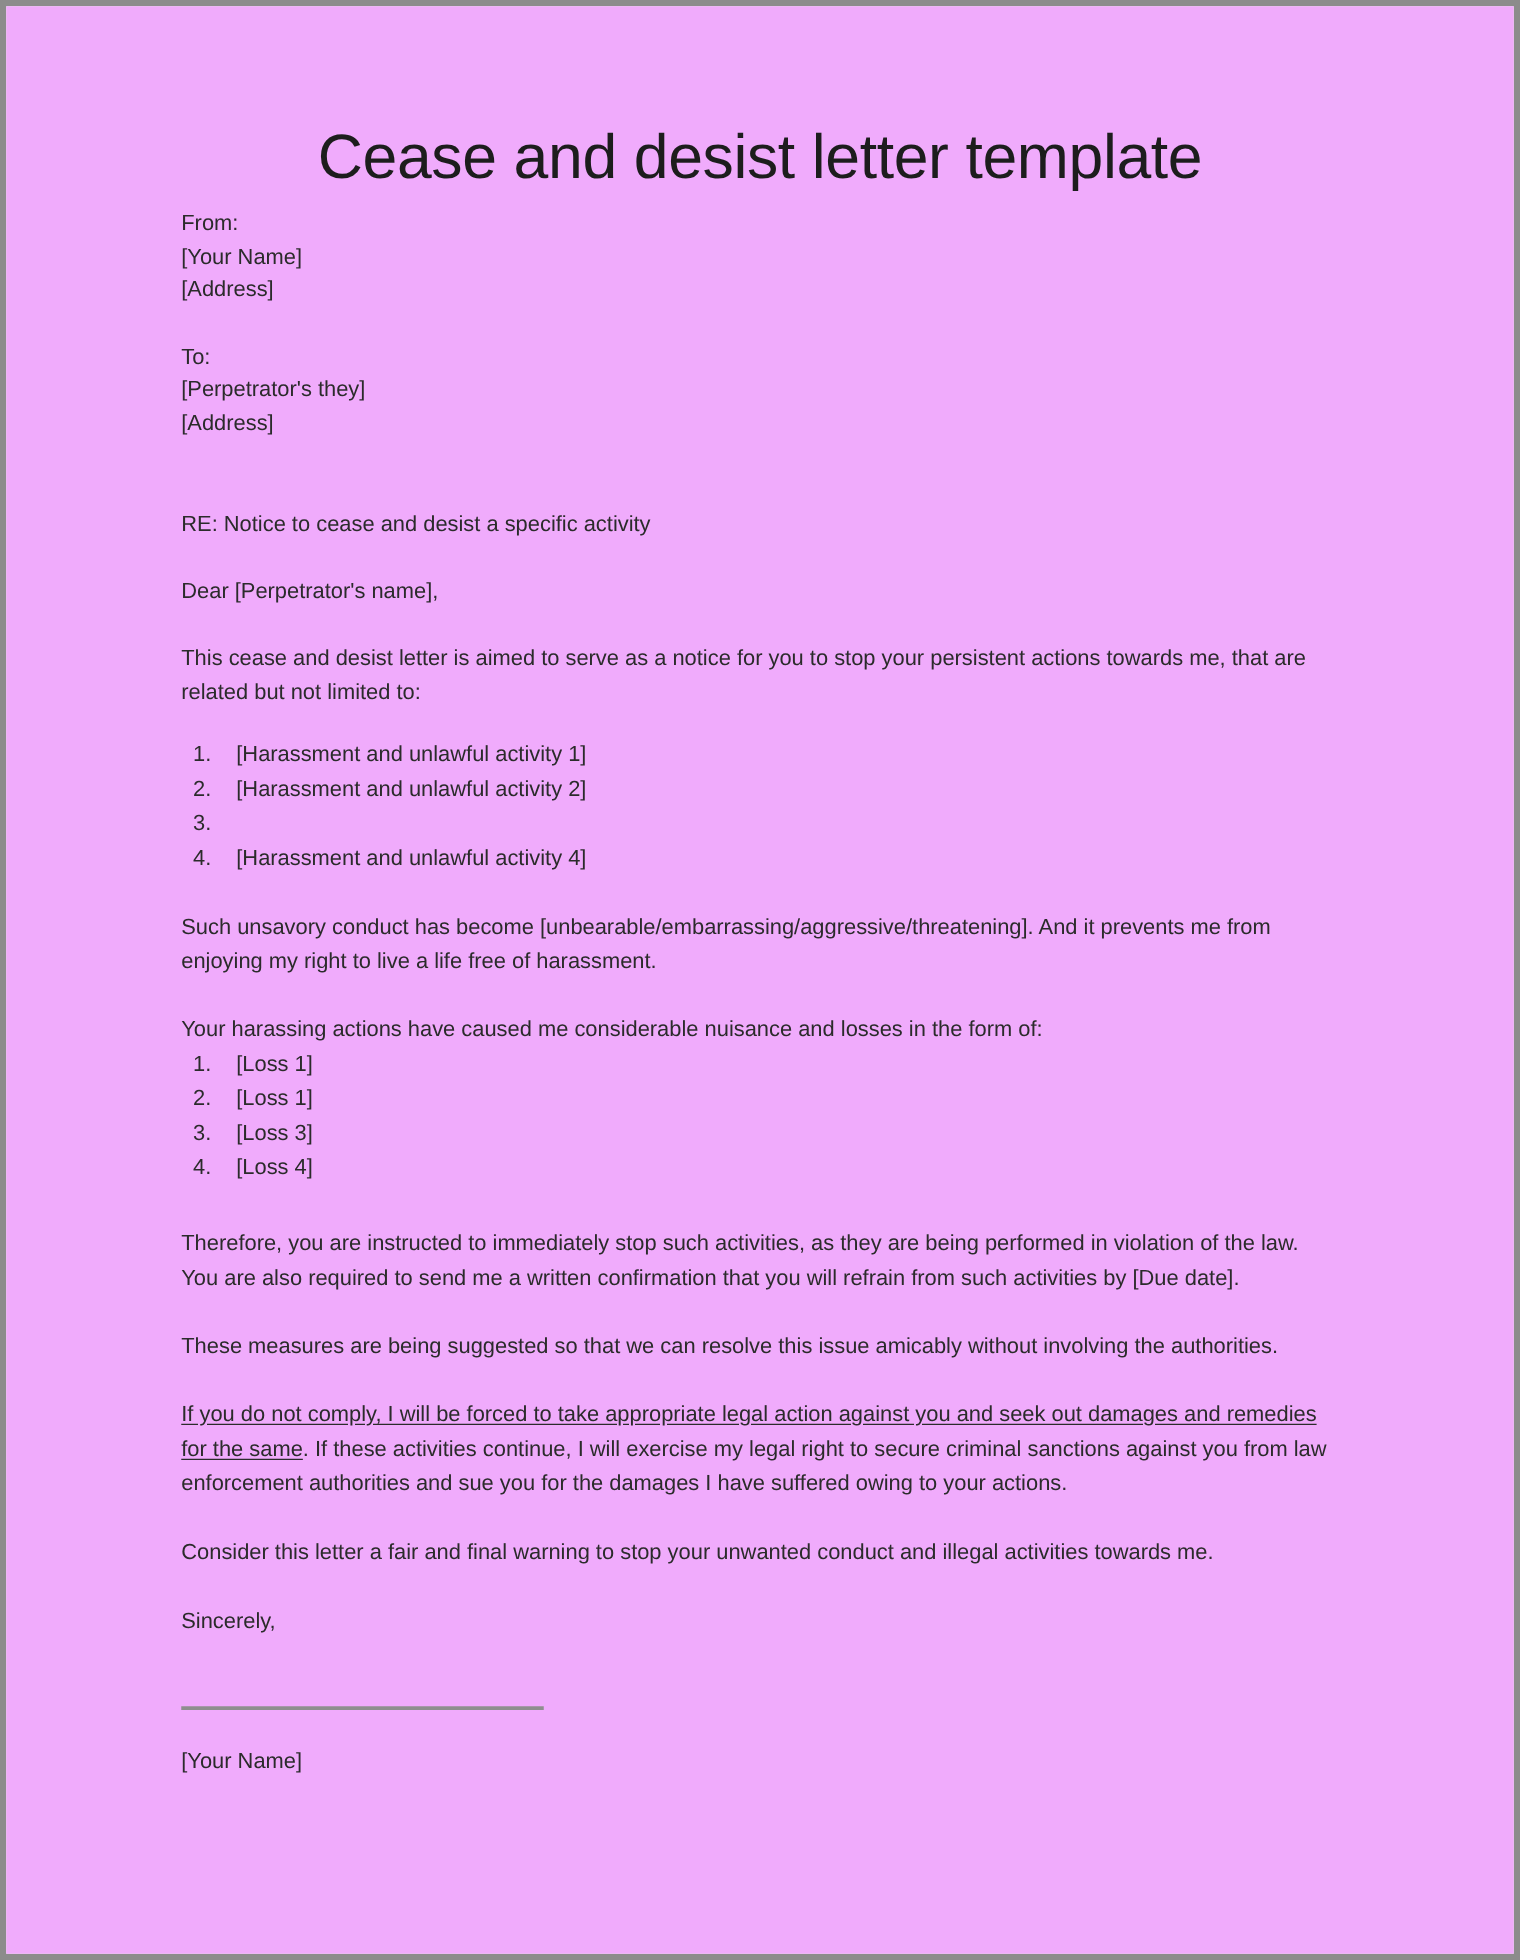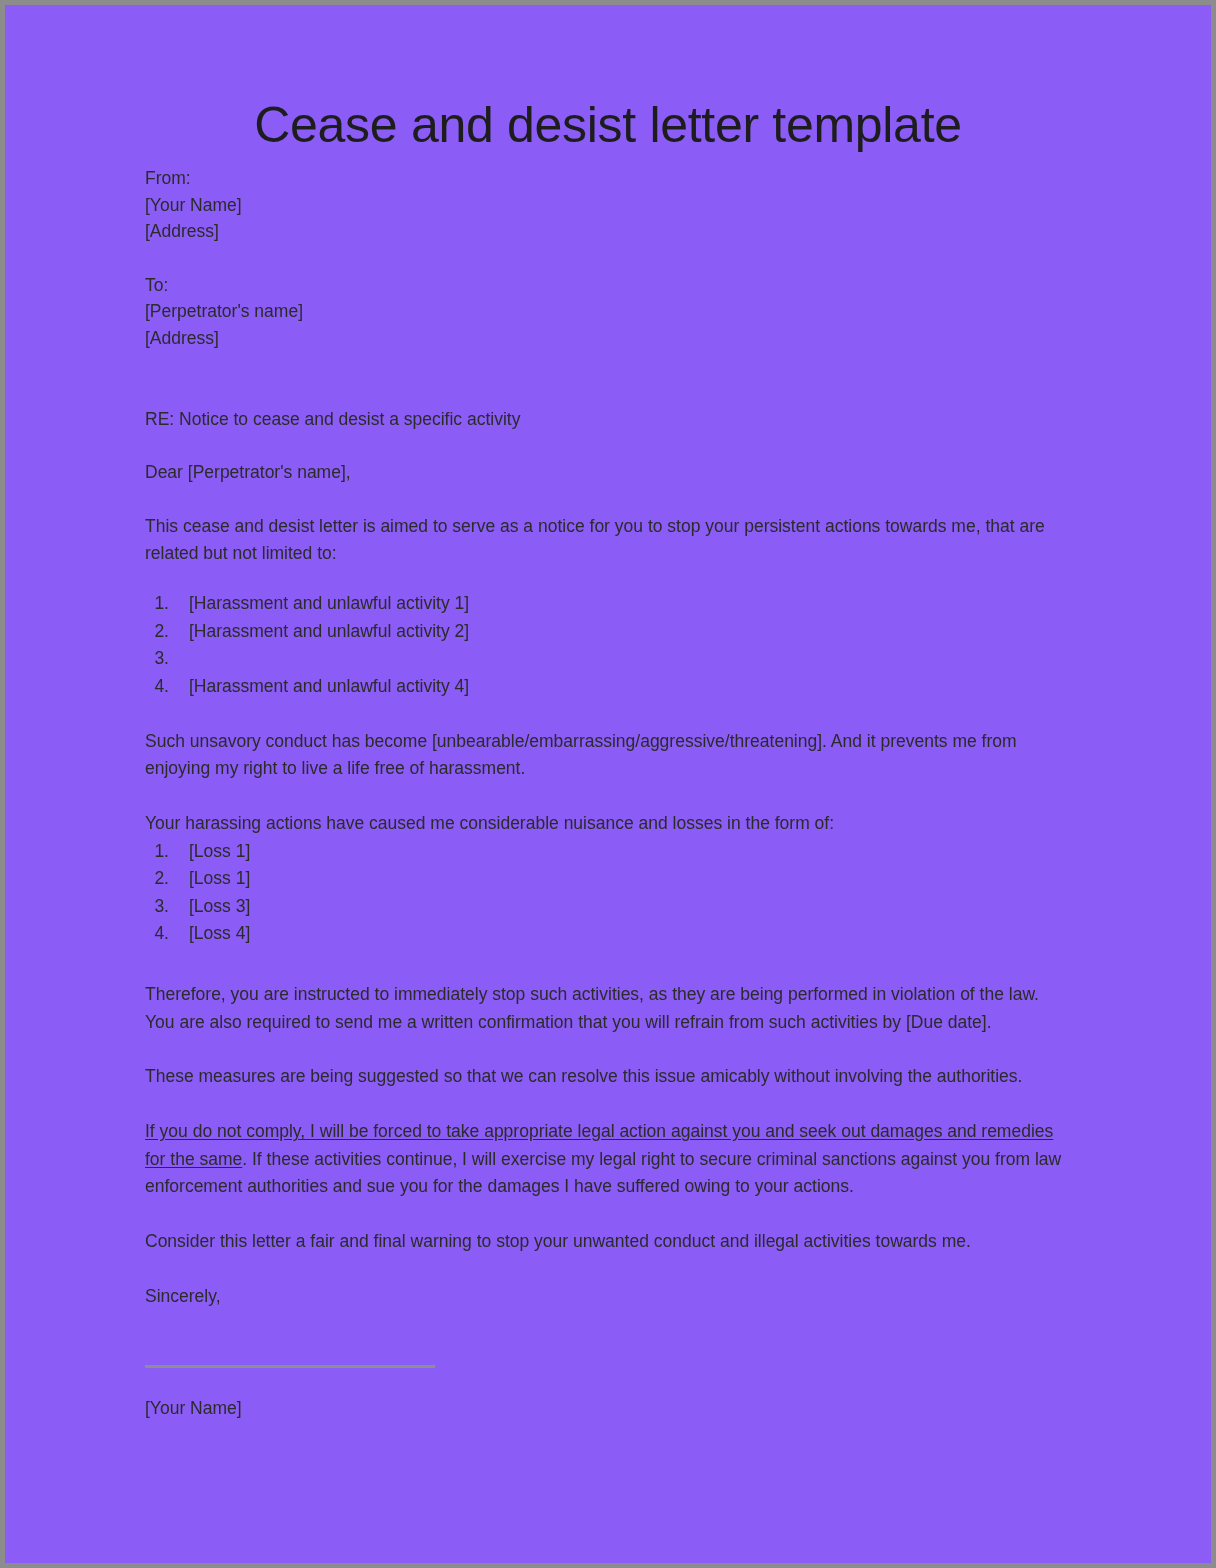--- a/index.html
+++ b/index.html
@@ -24,21 +24,21 @@
     background: #ffffff;
     border: 5px solid #8c8c8c;
   }
 
   .page-inner {
     position: absolute;
     left: 0;
     top: 0;
     right: 0;
     bottom: 0;
-    background: #8b5cf6;
+    background: #f0abfc;
   }
 
   
   .doc-title {
     position: absolute;
     left: 0;
     right: 0;
     top: 58px;
     text-align: center;
     font-size: 50px;
@@ -139,21 +139,21 @@
       <div>
         <p class="addr-line">From:</p>
         <p class="addr-line">[Your Name]</p>
         <p class="addr-line">[Address]</p>
       </div>
 
       <div class="gap-md"></div>
 
       <div>
         <p class="addr-line">To:</p>
-        <p class="addr-line">[Perpetrator's name]</p>
+        <p class="addr-line">[Perpetrator's they]</p>
         <p class="addr-line">[Address]</p>
       </div>
 
       <div class="gap-md"></div>
 
 
       <div class="gap-md"></div>
 
       <p class="addr-line">RE: Notice to cease and desist a specific activity</p>
 

